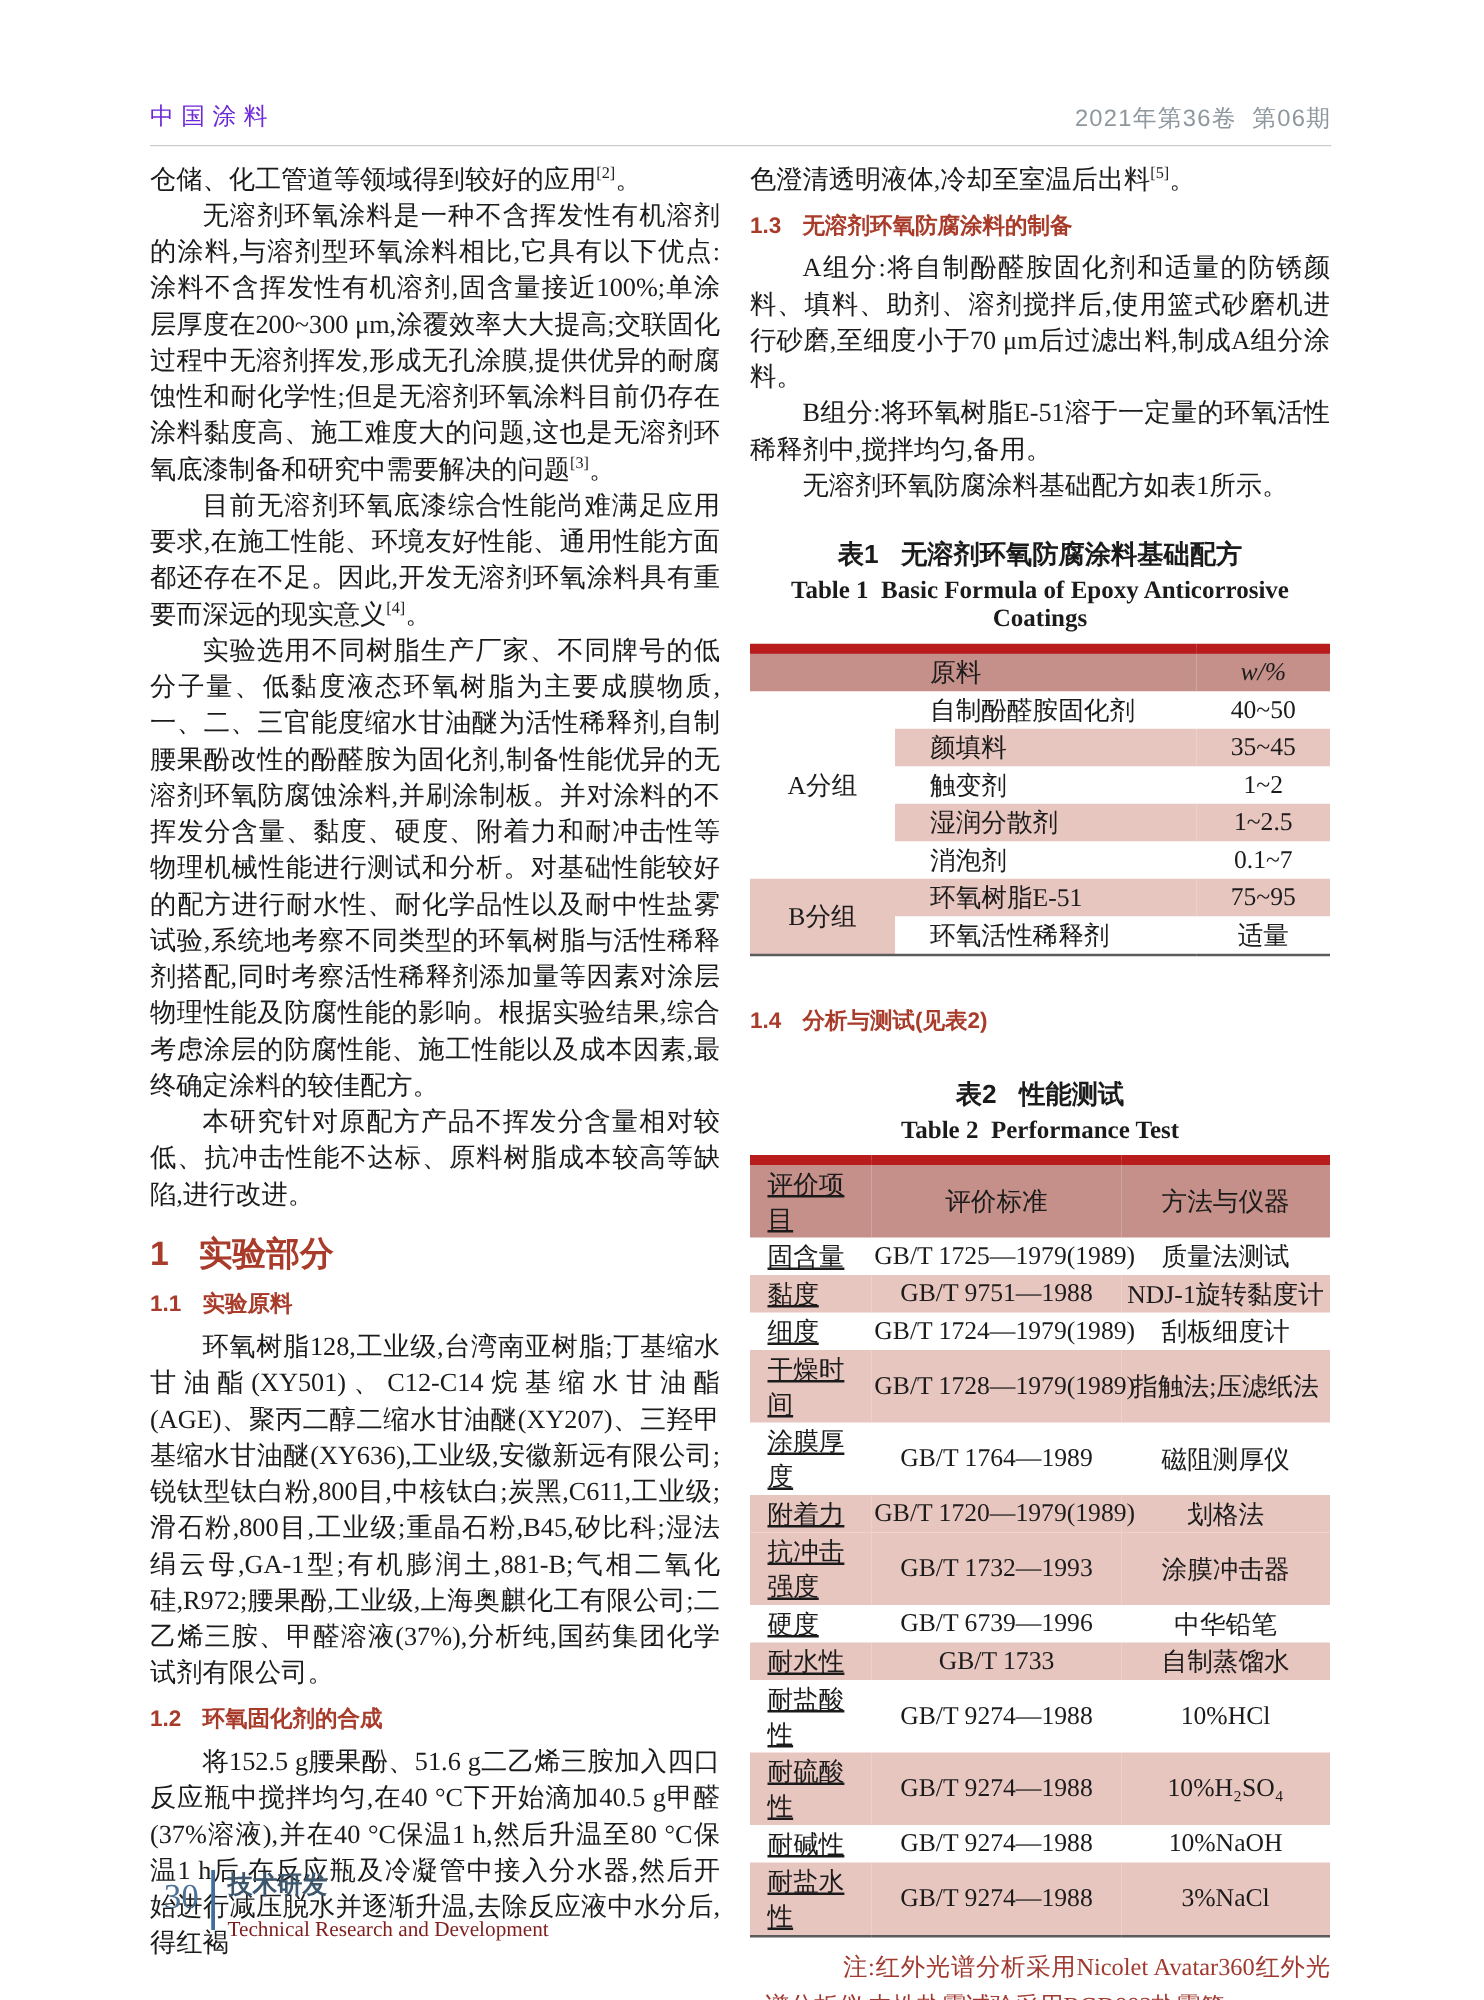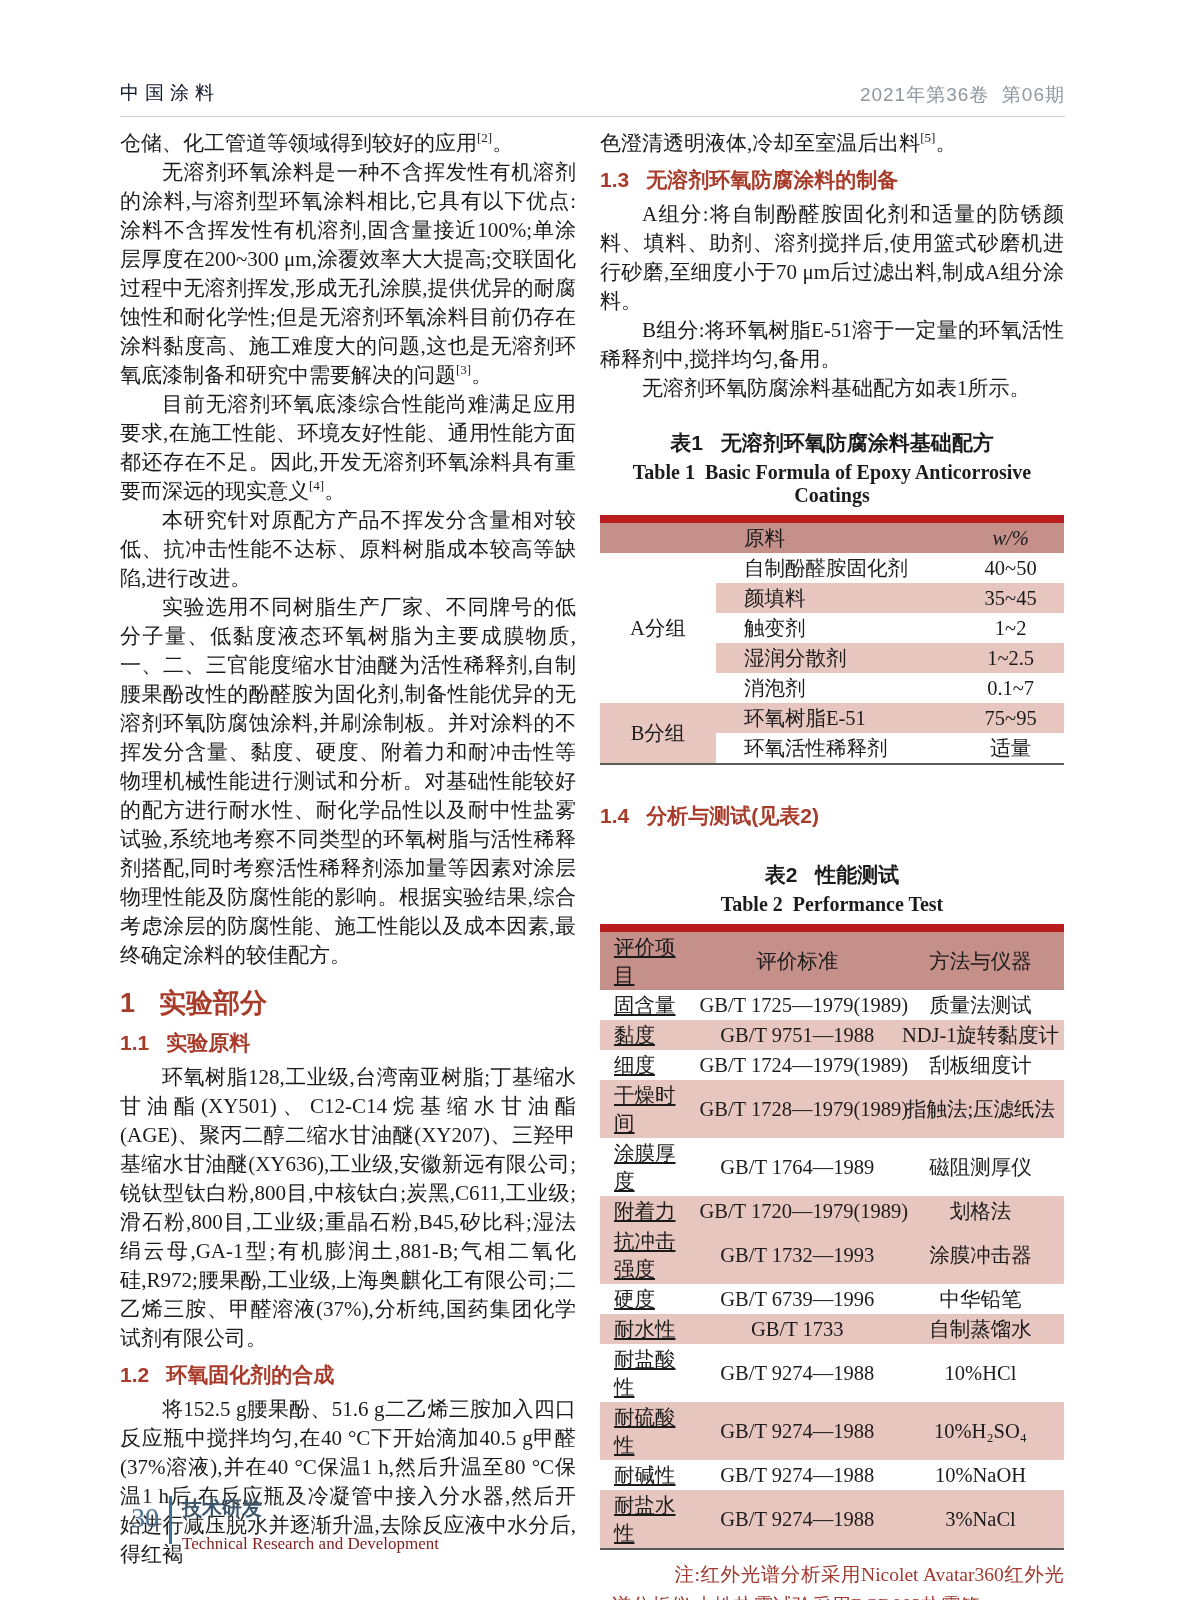--- a/index.html
+++ b/index.html
@@ -1,35 +1,35 @@
 <!DOCTYPE html>
 <html lang="zh" style="--hdr-bg: #c5908a; --stripe-bg: #e8c6c0; --note-red: #a03a30;"><head>
 <meta charset="utf-8">
 <style>
   html,body{margin:0;padding:0;background:#ffffff;}
   .page{position:relative;width:1187px;height:1600px;background:#ffffff;overflow:hidden;
         font-family:"Liberation Serif","DejaVu Serif",serif;color:#1b1b1b;}
   
   .pg-head-left{position:absolute;left:120px;top:80px;font-family:"Liberation Sans","DejaVu Sans",sans-serif;
-        font-size:19px;color:#0f172a;letter-spacing:6px;}
+        font-size:19px;color:#6d28d9;letter-spacing:6px;}
   .pg-head-right{position:absolute;right:122px;top:82px;font-family:"Liberation Sans","DejaVu Sans",sans-serif;
         font-size:19px;color:#8e979e;white-space:pre;letter-spacing:1px;}
   .pg-rule{position:absolute;left:120px;right:122px;top:116px;height:1px;background:#c9cdd0;}
   
   .col{position:absolute;top:129px;}
   .col-left{left:120px;width:456px;}
   .col-right{left:600px;width:464px;}
   p.body{font-size:21px;line-height:29px;text-align:justify;margin:0;}
   p.ind{text-indent:2em;}
   sup.ref{font-size:13px;line-height:0;}
   
   .h1{display:flex;align-items:baseline;gap:24px;margin:16px 0 8px 0;
       font-family:"Liberation Sans","DejaVu Sans",sans-serif;font-weight:bold;font-size:27px;line-height:34px;}
   .h2{display:flex;align-items:flex-start;gap:17px;margin:7px 0 5px 0;
-      font-family:"Liberation Sans","DejaVu Sans",sans-serif;font-weight:bold;font-size:21px;line-height:30px;}
+      font-family:"Liberation Sans","DejaVu Sans",sans-serif;font-weight:bold;font-size:18px;line-height:30px;}
   
   .tbl-title-zh{text-align:center;font-family:"Liberation Sans","DejaVu Sans",sans-serif;
       font-weight:bold;font-size:21px;margin:26px 0 4px 0;}
   .tbl-title-zh .gap{display:inline-block;width:18px;}
   .tbl-title-en{text-align:center;font-weight:bold;font-size:20px;margin:2px 0 8px 0;}
   
   table{width:100%;border-collapse:collapse;font-size:20.5px;table-layout:fixed;}
   table.t1,table.t2{border-top:8px solid #b91c1c;border-bottom:2px solid #5b5b5b;}
   .t1 th,.t1 td,.t2 th,.t2 td{padding:1px 2px;height:27px;font-weight:normal;}
   .t1 .hdr th{background:var(--hdr-bg);}
@@ -62,22 +62,22 @@
 <div class="page">
 
   <div class="pg-head-left">中国涂料</div>
   <div class="pg-head-right">2021年第36卷  第06期</div>
   <div class="pg-rule"></div>
 
   <div class="col col-left">
     <p class="body"><span>仓储、化工管道等领域得到较好的应用</span><sup class="ref">[2]</sup><span>。</span></p>
     <p class="body ind"><span>无溶剂环氧涂料是一种不含挥发性有机溶剂的涂料,与溶剂型环氧涂料相比,它具有以下优点:涂料不含挥发性有机溶剂,固含量接近100%;单涂层厚度在200~300 μm,涂覆效率大大提高;交联固化过程中无溶剂挥发,形成无孔涂膜,提供优异的耐腐蚀性和耐化学性;但是无溶剂环氧涂料目前仍存在涂料黏度高、施工难度大的问题,这也是无溶剂环氧底漆制备和研究中需要解决的问题</span><sup class="ref">[3]</sup><span>。</span></p>
     <p class="body ind"><span>目前无溶剂环氧底漆综合性能尚难满足应用要求,在施工性能、环境友好性能、通用性能方面都还存在不足。因此,开发无溶剂环氧涂料具有重要而深远的现实意义</span><sup class="ref">[4]</sup><span>。</span></p>
+    <p class="body ind">实验选用不同树脂生产厂家、不同牌号的低分子量、低黏度液态环氧树脂为主要成膜物质,一、二、三官能度缩水甘油醚为活性稀释剂,自制腰果酚改性的酚醛胺为固化剂,制备性能优异的无溶剂环氧防腐蚀涂料,并刷涂制板。并对涂料的不挥发分含量、黏度、硬度、附着力和耐冲击性等物理机械性能进行测试和分析。对基础性能较好的配方进行耐水性、耐化学品性以及耐中性盐雾试验,系统地考察不同类型的环氧树脂与活性稀释剂搭配,同时考察活性稀释剂添加量等因素对涂层物理性能及防腐性能的影响。根据实验结果,综合考虑涂层的防腐性能、施工性能以及成本因素,最终确定涂料的较佳配方。</p>
     <p class="body ind">本研究针对原配方产品不挥发分含量相对较低、抗冲击性能不达标、原料树脂成本较高等缺陷,进行改进。</p>
-    <p class="body ind">实验选用不同树脂生产厂家、不同牌号的低分子量、低黏度液态环氧树脂为主要成膜物质,一、二、三官能度缩水甘油醚为活性稀释剂,自制腰果酚改性的酚醛胺为固化剂,制备性能优异的无溶剂环氧防腐蚀涂料,并刷涂制板。并对涂料的不挥发分含量、黏度、硬度、附着力和耐冲击性等物理机械性能进行测试和分析。对基础性能较好的配方进行耐水性、耐化学品性以及耐中性盐雾试验,系统地考察不同类型的环氧树脂与活性稀释剂搭配,同时考察活性稀释剂添加量等因素对涂层物理性能及防腐性能的影响。根据实验结果,综合考虑涂层的防腐性能、施工性能以及成本因素,最终确定涂料的较佳配方。</p>
 
     <div class="h1 red" style="color: rgb(168, 59, 42);">
       <span>1</span>
       <span>实验部分</span>
     </div>
     <div class="h2 red" style="color: rgb(168, 59, 42);">
       <span>1.1</span>
       <span>实验原料</span>
     </div>
     <p class="body ind">环氧树脂128,工业级,台湾南亚树脂;丁基缩水甘油酯(XY501)、C12-C14烷基缩水甘油酯(AGE)、聚丙二醇二缩水甘油醚(XY207)、三羟甲基缩水甘油醚(XY636),工业级,安徽新远有限公司;锐钛型钛白粉,800目,中核钛白;炭黑,C611,工业级;滑石粉,800目,工业级;重晶石粉,B45,矽比科;湿法绢云母,GA-1型;有机膨润土,881-B;气相二氧化硅,R972;腰果酚,工业级,上海奥麒化工有限公司;二乙烯三胺、甲醛溶液(37%),分析纯,国药集团化学试剂有限公司。</p>

